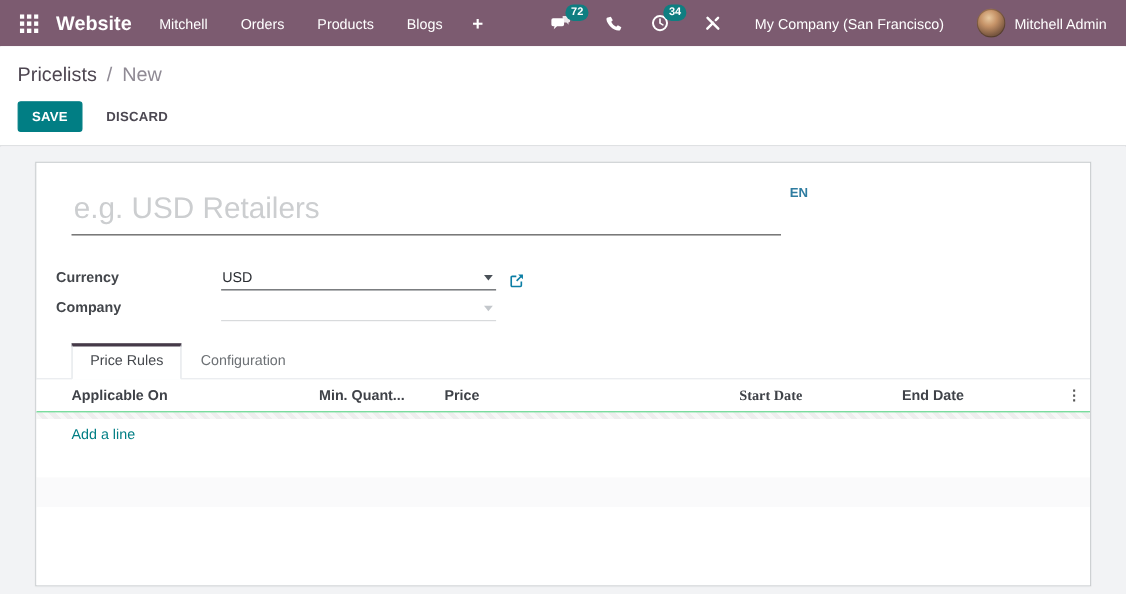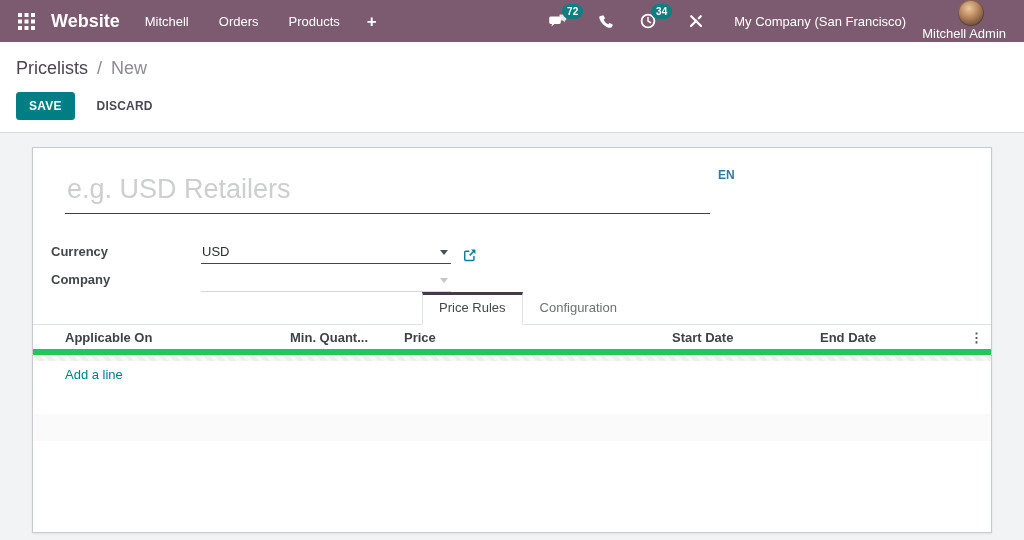--- a/index.html
+++ b/index.html
@@ -83,40 +83,40 @@
   .fv-light { border-bottom:1px solid #d4d6d9; }
   .caret {
     position:absolute; right:3px; bottom:8px; width:0; height:0;
     border-left:4px solid transparent; border-right:4px solid transparent;
   }
   .caret-dark { border-top:5px solid #495057; }
   .caret-light { border-top:5px solid #c3c7cb; }
   .ext-link { margin-left:12px; padding-bottom:2px; cursor:pointer; display:flex; align-items:flex-end; }
 
   
-  .tabs { display:flex; padding-left:32px; border-bottom:1px solid #dee2e6; height:33px;justify-content:center; }
+  .tabs { display:flex; margin-top:20px; padding-left:32px; border-bottom:1px solid #dee2e6; height:33px; }
   .tab {
     font-size:13px; padding:7px 16px 0; cursor:pointer; white-space:nowrap;
   }
   .tab-active {
     background:#fff; color:#44474c; border:1px solid #dee2e6; border-bottom:1px solid #fff;
     border-top:3px solid #453a48; margin-bottom:-1px; padding-top:5px;
   }
   .tab-inactive { color:#6d7175; border:1px solid transparent; }
 
   
   .thead {
     display:flex; align-items:center; height:30px; font-size:13px; font-weight:bold;
-    color:#3f4248; border-bottom:6px solid #22c55e; background:#fff;
+    color:#3f4248; border-bottom:1px solid #22c55e; background:#fff;
   }
   .th { cursor:pointer; }
   .th-app { width:250px; padding-left:32px; }
   .th-qty { width:121px; text-align:center; padding-right:29px; }
   .th-price { width:268px; }
-  .th-start { width:148px; }
+  .th-start { width:148px;font-family:Liberation Serif, serif; }
   .th-end { width:148px; }
   .th-kebab { flex:1; text-align:right; padding-right:8px; }
   .kebab { font-size:13px; font-weight:bold; color:#555; cursor:pointer; line-height:1; }
   .hatch {
     height:6px;
     background:repeating-linear-gradient(45deg,#f7f7f7 0 4px,#eeeeee 4px 8px);
   }
   .addline-row { height:26px; display:flex; align-items:center; padding-left:32px; background:#fff; }
   .addline { font-size:13px; color:#017e84; cursor:pointer; }
   .stripe-a { height:27px; background:#fff; }
@@ -145,20 +145,21 @@
               <rect x="6.5" y="13" width="4" height="4"></rect>
               <rect x="13" y="13" width="4" height="4"></rect>
           </g>
         </svg>
       </span>
     </div>
     <div class="nav-btn brand">Website</div>
     <div class="nav-btn menu-item">Mitchell</div>
     <div class="nav-btn menu-item">Orders</div>
     <div class="nav-btn menu-item">Products</div>
+    <div class="nav-btn menu-item">Blogs</div>
     <div class="nav-btn">
       <span class="plus-glyph">+</span>
     </div>
 
     <div class="systray">
       <div class="nav-btn" style="padding:0 18px 0 12px;">
         <span class="icon-wrap">
           <span>
             <svg width="18" height="16" viewBox="0 0 18 16">
               <path fill="#ffffff" d="M10.5 1.5h5.5a1.3 1.3 0 0 1 1.3 1.3v3.4a1.3 1.3 0 0 1-1.3 1.3h-.4l.5 2-2.2-2h-3.4z" opacity=".85"></path>
@@ -189,21 +190,21 @@
       <div class="nav-btn" style="padding:0 14px;">
         <span>
           <svg width="16" height="16" viewBox="0 0 16 16">
             <path d="M3.2 3.2 13 13" stroke="#ffffff" stroke-width="2.2" stroke-linecap="round" fill="none"></path>
             <path d="M12.8 3.2 3 13" stroke="#ffffff" stroke-width="2.2" stroke-linecap="round" fill="none"></path>
             <path d="M10.6 1.6a3 3 0 1 0 3.8 3.8" stroke="#7c5b70" stroke-width="1.6" fill="none"></path>
           </svg>
         </span>
       </div>
       <div class="nav-btn" style="padding:0 16px;">My Company (San Francisco)</div>
-      <div class="nav-btn" style="padding:0;flex-direction:column;">
+      <div class="nav-btn" style="padding:0;">
         <span class="avatar"></span>
         <span class="username">Mitchell Admin</span>
       </div>
     </div>
   </div>
 
   <div class="control-panel">
     <div class="breadcrumb">
       <span class="bc-parent">Pricelists</span>
       <span class="bc-sep">/</span>

